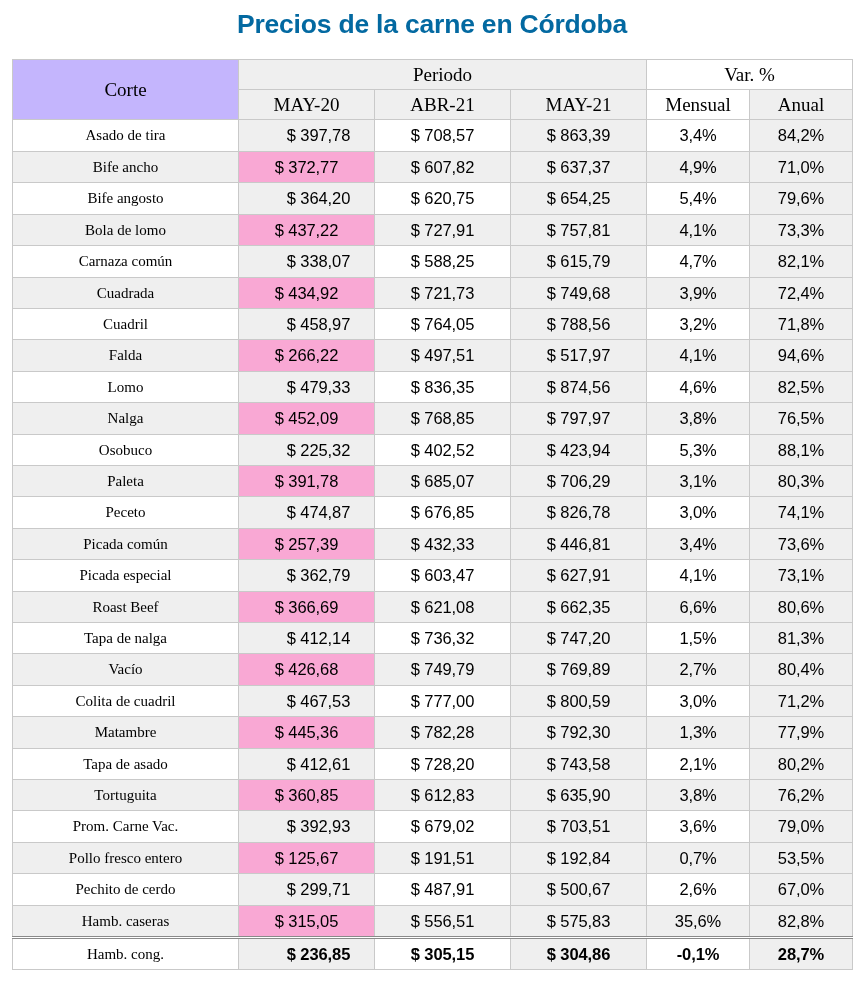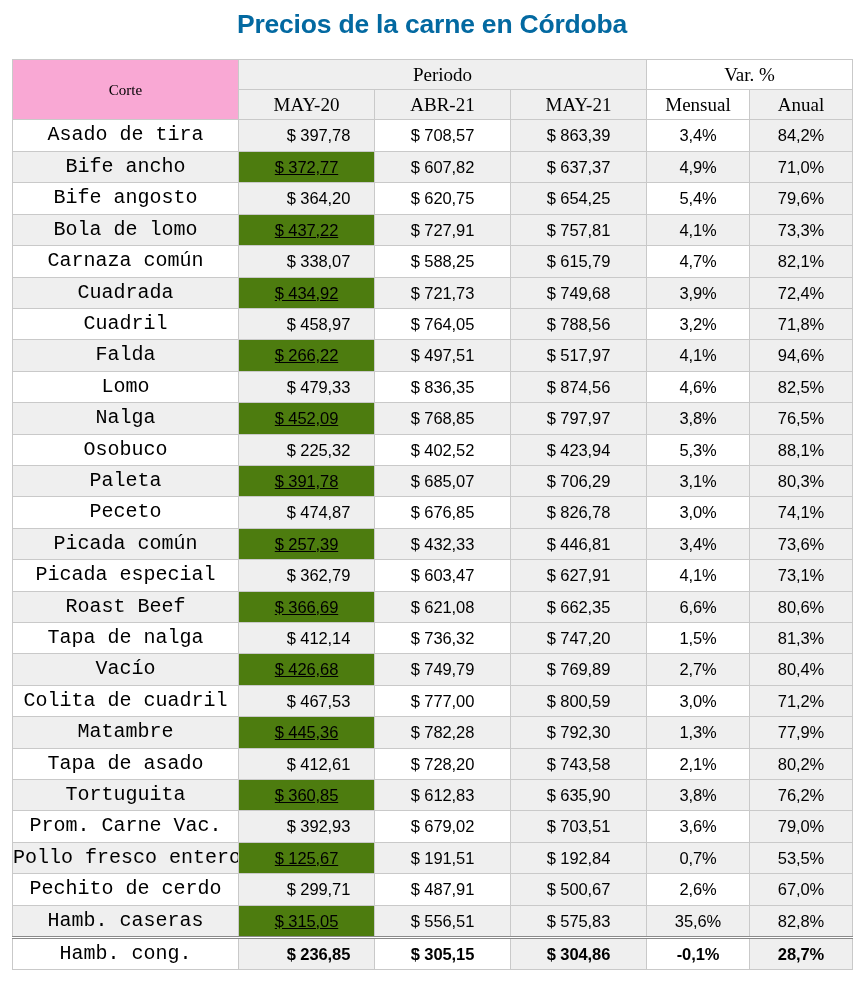--- a/index.html
+++ b/index.html
@@ -61,40 +61,40 @@
   }
   
   thead th {
     font-family: "Liberation Serif", "DejaVu Serif", serif;
     font-weight: normal;
     font-size: 19px;
     height: 29px;
     line-height: 29px;
   }
   th.h-corte {
-    background: #f9a8d4;
+    background: #c4b5fd;
     height: 58px;
     line-height: 58px;
-    font-size: 15px;
+    font-size: 19px;
   }
   th.h-periodo { background: #efefef; }
   th.h-varpct  { background: #ffffff; }
   th.h-may20   { background: #efefef; }
   th.h-abr21   { background: #efefef; }
   th.h-may21   { background: #efefef; }
   th.h-mensual { background: #ffffff; }
   th.h-anual   { background: #efefef; }
 
   tbody td {
     height: 30.4px;
     line-height: 30.4px;
   }
   td.cut {
-    font-family: Liberation Mono, monospace;
-    font-size: 20px;
+    font-family: Liberation Serif, serif;
+    font-size: 15px;
     text-align: center;
   }
   td.num {
     font-family: "Liberation Sans", "DejaVu Sans", sans-serif;
     font-size: 16.5px;
     text-align: center;
     letter-spacing: -0.1px;
   }
   td.num.anual { font-weight: normal; }
   tr.total td.num { font-weight: bold; }
@@ -112,21 +112,21 @@
   tr.even td.num.may20,
   tr.even td.num.abr21,
   tr.even td.num.may21,
   tr.even td.num.mensual,
   tr.even td.num.anual   { background: #efefef; }
   tr.even td.num.abr21,
   tr.even td.num.mensual { background: #efefef; }
 
   
   tr.even td.cut         { background: #efefef; }
-  tr.even td.num.may20   { background: #4d7c0f; text-decoration: underline; }
+  tr.even td.num.may20   { background: #f9a8d4; }
   tr.even td.num.abr21   { background: #efefef; }
   tr.even td.num.may21   { background: #efefef; }
   tr.even td.num.mensual { background: #efefef; }
   tr.even td.num.anual   { background: #efefef; }
 
   tr.odd td.num.may20    { background: #efefef; padding-left: 24px; }
   tr.odd td.num.may21    { background: #efefef; }
   tr.odd td.num.anual    { background: #efefef; }
 </style>
 </head>

